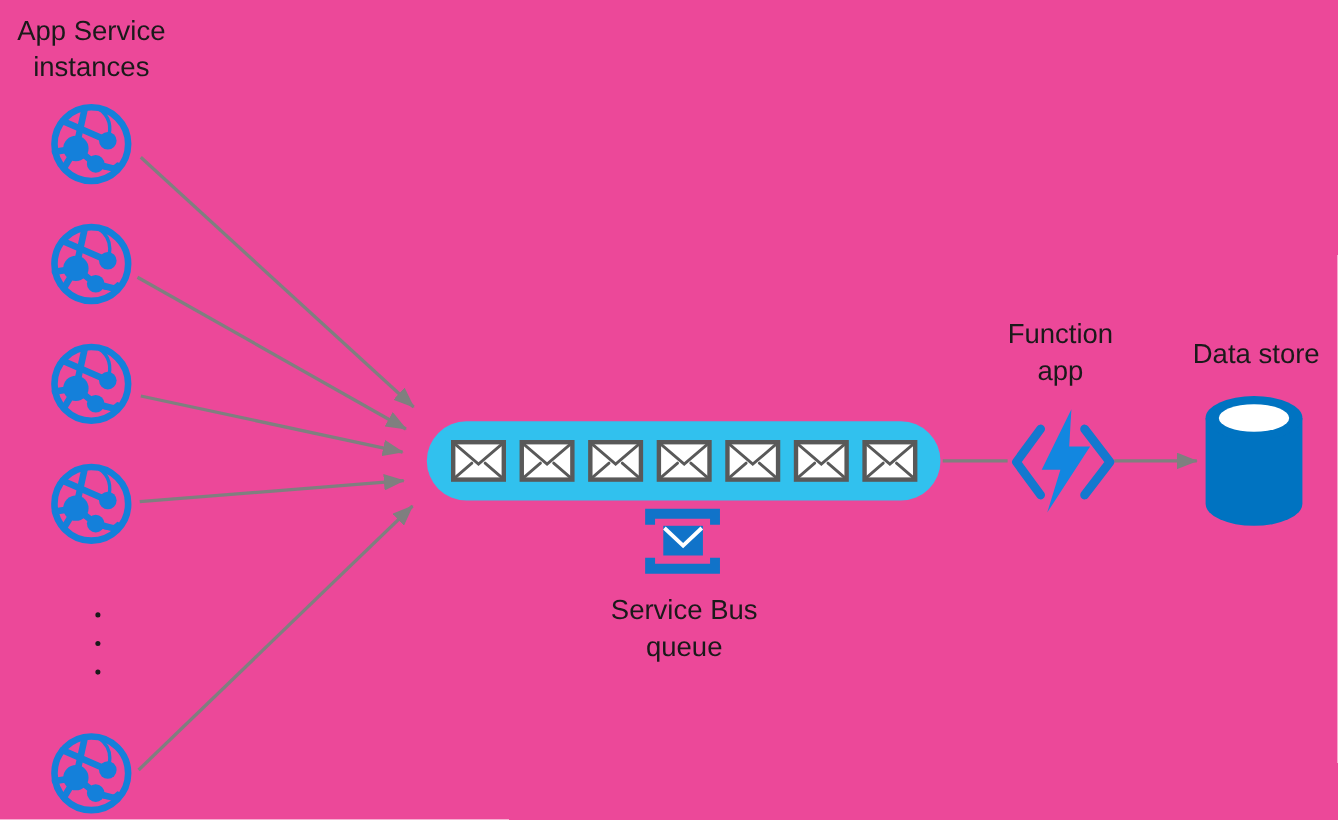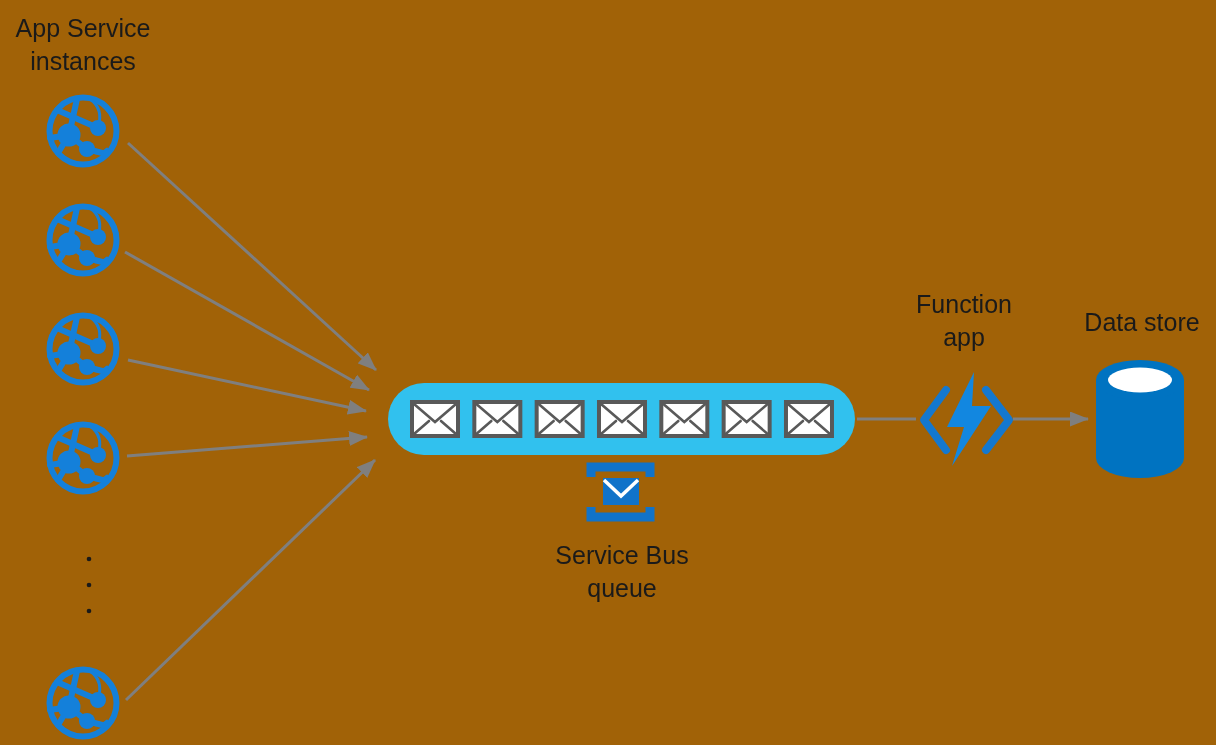--- a/index.html
+++ b/index.html
@@ -1,19 +1,19 @@
 <!DOCTYPE html>
 <html style="--color-app_service: #1480da; --color-queue: #31c1ee; --color-envelope_border: #595959; --color-service_bus: #1173c9; --color-function_bolt: #1287e0; --color-function_bracket: #1478cf; --color-data_store: #0073c1; --color-arrow: #7f7f7f; --color-text: #1a1a1a;"><head>
 <meta charset="utf-8">
 <style>
   html,body{margin:0;padding:0;background:#ffffff;}
   .canvas{
     position:relative;
     width:1216px;height:745px;
-    background:#a16207;
+    background:#ec4899;
     overflow:hidden;
     font-family:"Liberation Sans",sans-serif;
   }
   svg{position:absolute;left:0;top:0;}
   .label{
     position:absolute;
     font-size:25px;
     line-height:33px;
     color:var(--color-text,#1a1a1a);
     text-align:center;

